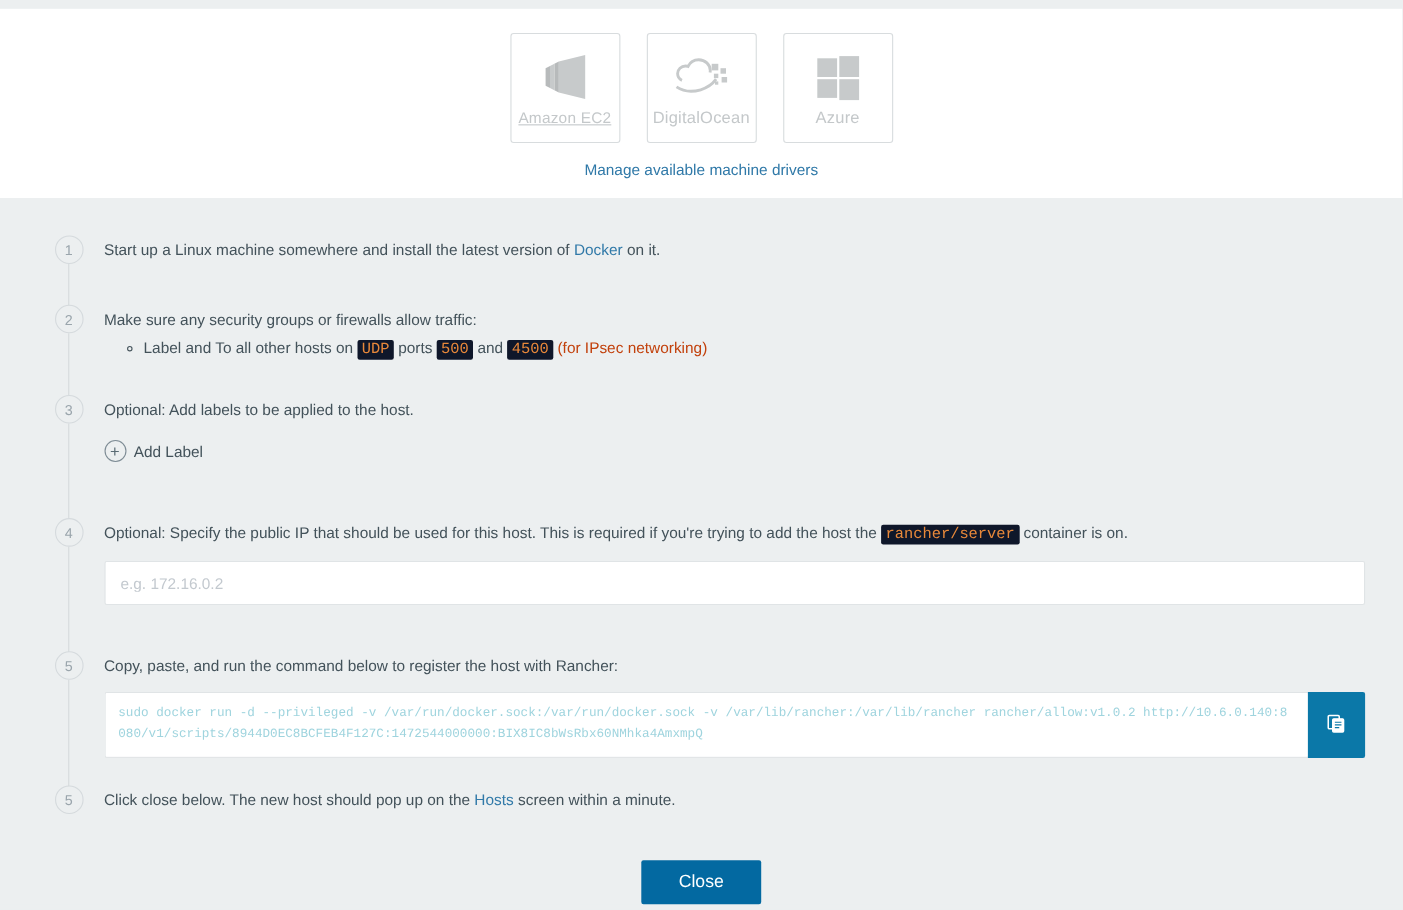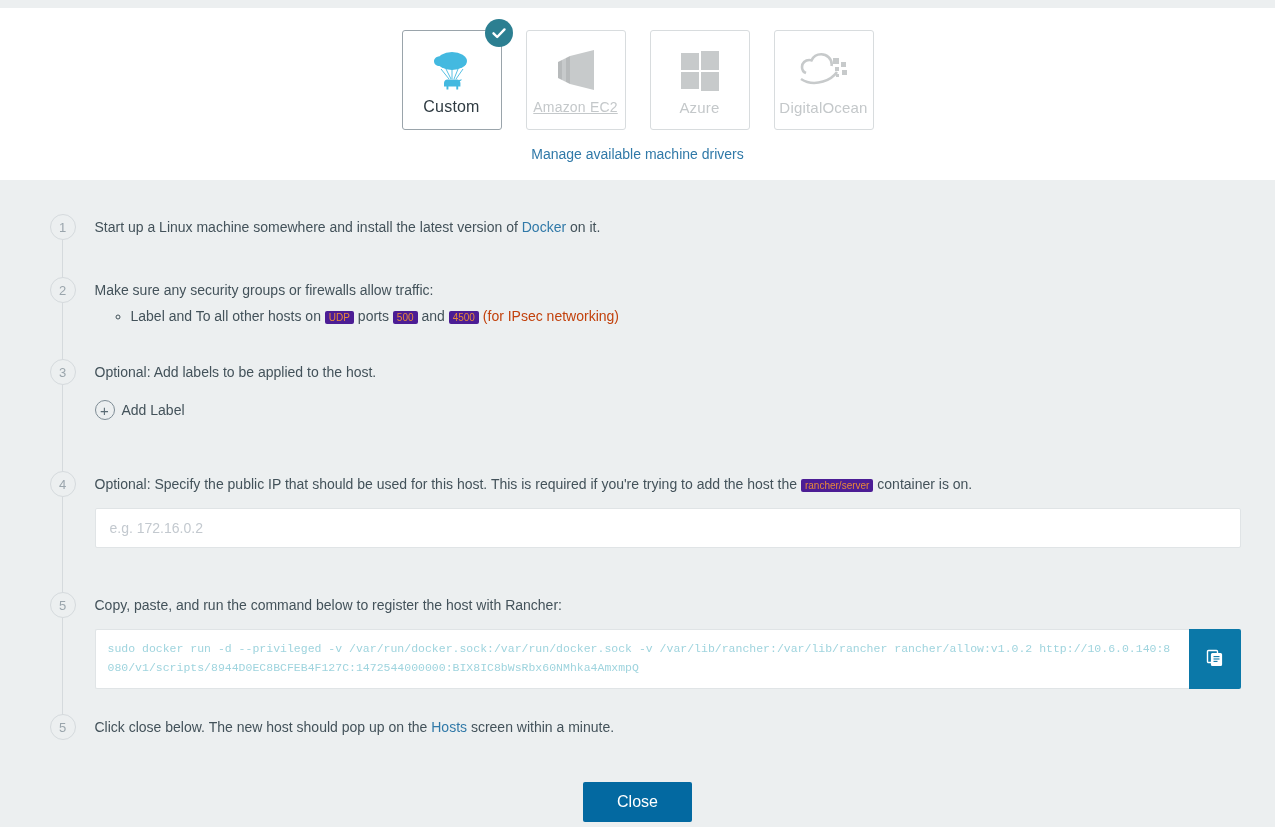--- a/index.html
+++ b/index.html
@@ -112,24 +112,24 @@
   }
   .step-content {
     flex: 1 1 auto;
     padding-left: 10px;
     padding-top: 3px;
   }
   .step-text { line-height: 1.45; font-size: 14px; color: #43525a; }
   a.inline-link { color: #3079a8; text-decoration: none; cursor: pointer; }
 
   code.inline-code {
-    font-family: Liberation Sans, sans-serif;
-    font-size: 10px;
+    font-family: Liberation Mono, monospace;
+    font-size: 14px;
     color: #e8883a;
-    background: #4c1d95;
+    background: #0f172a;
     padding: 1px 4px;
     border-radius: 2px;
   }
   .muted { color: #c2410c; }
 
   ul.sub-list { margin: 6px 0 0 0; padding-left: 36px; list-style: circle; }
   ul.sub-list li { line-height: 1.5; }
 
   
   .add-label-btn {
@@ -213,81 +213,58 @@
   }
 </style>
 </head>
 <body>
 
 <div class="top-strip"></div>
 
 <div class="driver-panel">
   <div class="driver-row">
 
-    <div class="driver-tile selected">
-      <div class="check-badge">
-        <svg width="16" height="16" viewBox="0 0 16 16" aria-hidden="true">
-          <path d="M2.5 8.3 L6.2 12 L13.5 4.4" fill="none" stroke="#ffffff" stroke-width="2.4" stroke-linecap="round" stroke-linejoin="round"></path>
-        </svg>
-      </div>
-      <div class="tile-icon">
-        <svg width="54" height="50" viewBox="0 0 54 50" aria-hidden="true">
-          <path d="M14 18c0-5 4-9 9-9 3.6 0 6.7 2.1 8.1 5.1.7-.3 1.5-.5 2.3-.5 3.4 0 6.1 2.7 6.1 6.1 0 .5-.1 1-.2 1.4H14.5C11.5 21 9 18.9 9 16.2 9 13.6 11.2 11.4 14 11.4" fill="#43b9e0"></path>
-          <ellipse cx="27" cy="16" rx="15" ry="9" fill="#43b9e0"></ellipse>
-          <g stroke="#43b9e0" stroke-width="0.9">
-            <line x1="16" y1="24" x2="24" y2="34"></line>
-            <line x1="21" y1="24" x2="26" y2="34"></line>
-            <line x1="27" y1="24" x2="27" y2="34"></line>
-            <line x1="33" y1="24" x2="29" y2="34"></line>
-            <line x1="38" y1="24" x2="31" y2="34"></line>
-          </g>
-          <path d="M19 38c0-2 1.5-3.6 3.4-3.6h9.6c1.9 0 3.4 1.6 3.4 3.6v3.5h-2.2v3h-1.9v-3h-7.9v3h-1.9v-3H19z" fill="#43b9e0"></path>
-          <path d="M33.6 35.2c1.1-.7 2.3-1 3.3-.7-.6.9-1.6 1.6-2.7 1.9z" fill="#43b9e0"></path>
-        </svg>
-      </div>
-      <div class="tile-label">Custom</div>
-    </div>
 
     <div class="driver-tile">
       <div class="tile-icon">
         <svg width="52" height="50" viewBox="0 0 52 50" aria-hidden="true">
           <polygon points="20,10 44,4 44,44 20,38" fill="#c7cacb"></polygon>
           <polygon points="20,10 20,38 16,36 16,12" fill="#b7babb"></polygon>
           <polygon points="16,12 16,36 12,34 12,14" fill="#c7cacb"></polygon>
           <polygon points="12,14 12,34 8,32 8,16" fill="#b7babb"></polygon>
         </svg>
       </div>
       <div class="tile-label small-caps">Amazon EC2</div>
-    </div>
-
-    <div class="driver-tile">
-      <div class="tile-icon">
-        <svg width="50" height="48" viewBox="0 0 50 48" aria-hidden="true">
-          <rect x="6" y="6" width="18" height="17" fill="#c7cacb"></rect>
-          <rect x="26" y="4" width="18" height="19" fill="#c7cacb"></rect>
-          <rect x="6" y="25" width="18" height="17" fill="#c7cacb"></rect>
-          <rect x="26" y="25" width="18" height="19" fill="#c7cacb"></rect>
-        </svg>
-      </div>
-      <div class="tile-label">Azure</div>
     </div>
 
     <div class="driver-tile">
       <div class="tile-icon">
         <svg width="56" height="44" viewBox="0 0 56 44" aria-hidden="true">
           <path d="M10 24c-2.5-1-4-3.4-4-6.1C6 14.1 9.2 11 13.2 11c.8 0 1.6.1 2.3.4C17.2 7.8 20.9 5.3 25.2 5.3c5.8 0 10.5 4.4 10.5 9.9 0 .6-.1 1.2-.2 1.8" fill="none" stroke="#c7cacb" stroke-width="2.6"></path>
           <path d="M5 30c6 4 14 5 22 2.6 6-1.8 11-5.4 14-9.6" fill="none" stroke="#c7cacb" stroke-width="2.6"></path>
           <rect x="37" y="9" width="6" height="6" fill="#c7cacb"></rect>
           <rect x="45" y="13" width="5" height="5" fill="#c7cacb"></rect>
           <rect x="39" y="18" width="4" height="4" fill="#c7cacb"></rect>
           <rect x="46" y="21" width="5" height="5" fill="#c7cacb"></rect>
           <rect x="40" y="25" width="3" height="3" fill="#c7cacb"></rect>
         </svg>
       </div>
       <div class="tile-label">DigitalOcean</div>
+    </div>
+
+    <div class="driver-tile">
+      <div class="tile-icon">
+        <svg width="50" height="48" viewBox="0 0 50 48" aria-hidden="true">
+          <rect x="6" y="6" width="18" height="17" fill="#c7cacb"></rect>
+          <rect x="26" y="4" width="18" height="19" fill="#c7cacb"></rect>
+          <rect x="6" y="25" width="18" height="17" fill="#c7cacb"></rect>
+          <rect x="26" y="25" width="18" height="19" fill="#c7cacb"></rect>
+        </svg>
+      </div>
+      <div class="tile-label">Azure</div>
     </div>
   </div>
 
   <div class="manage-link-wrap">
     <a class="manage-link">Manage available machine drivers</a>
   </div>
 </div>
 
 <div class="body-area">
   <div class="steps">

